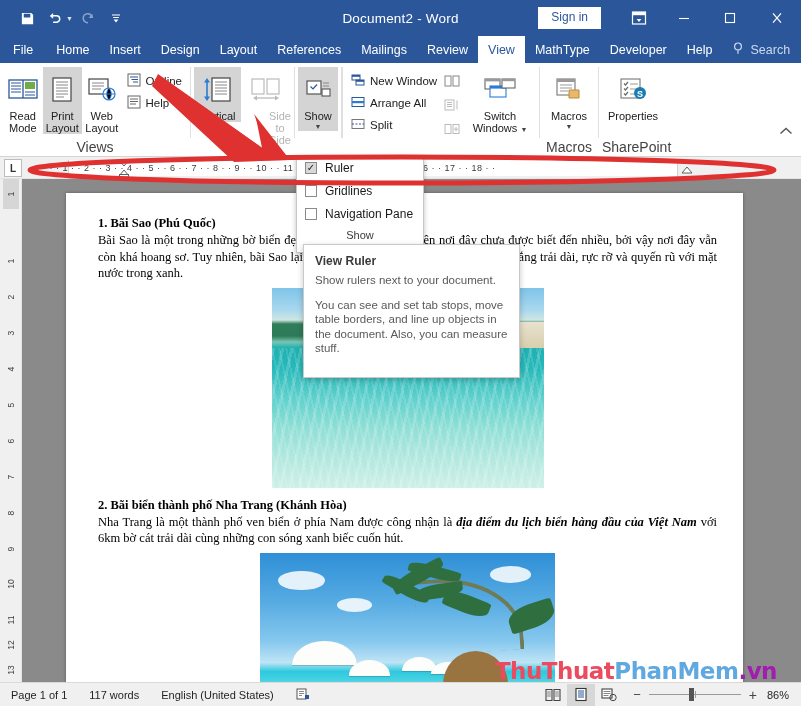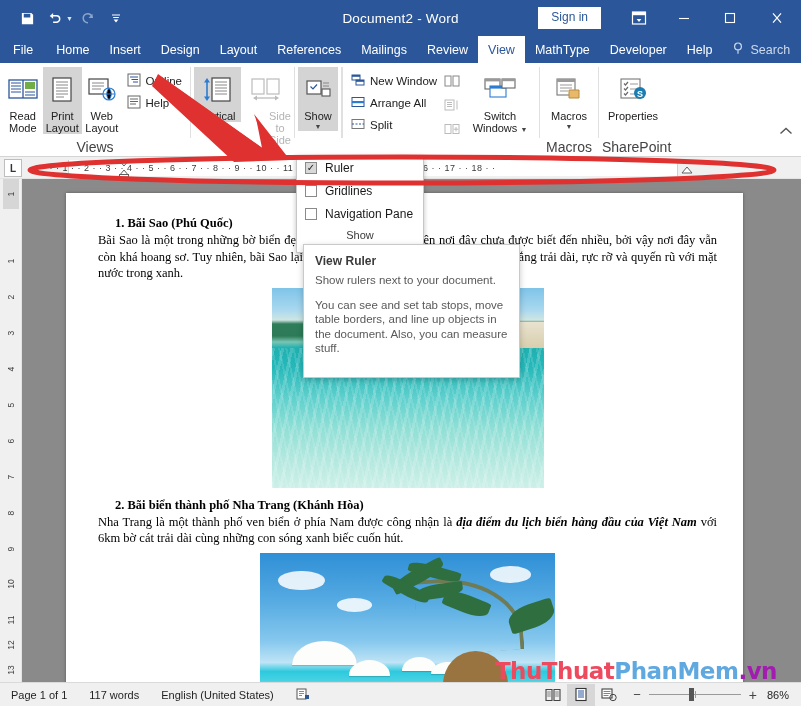--- a/index.html
+++ b/index.html
@@ -136,21 +136,21 @@
     position: absolute; left: 22px; top: 179px; width: 779px; height: 503px;
     background: #8a8a8a; overflow: hidden;
   }
   .page {
     position: absolute; left: 44px; top: 14px; width: 677px; height: 560px;
     background: #ffffff; box-shadow: 0 0 3px rgba(0,0,0,.35);
   }
   .pad { padding: 22px 26px 0 32px; }
   .h-run {
     font-family: "Liberation Serif", serif; font-weight: bold; font-size: 12.5px;
-    color: #000; line-height: 17px; margin-left: 17px;
+    color: #000; line-height: 17px;
   }
   .p-run {
     font-family: "Liberation Serif", serif; font-size: 12.5px; color: #000;
     line-height: 16.5px; text-align: justify;
   }
   .p-run i { font-weight: bold; font-style: italic; }
   .docimg { display: block; margin: 6px auto 0; }
 
   
   .img1 {

